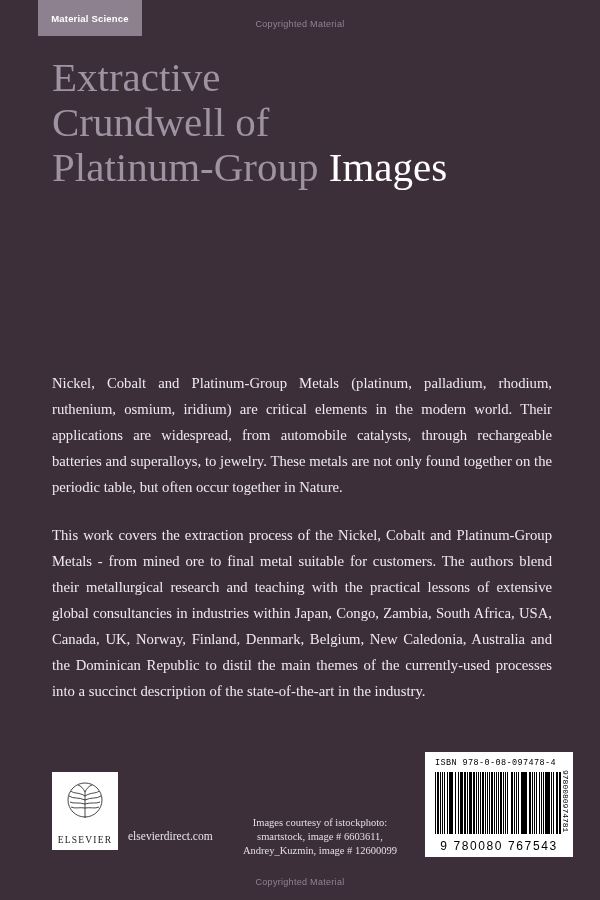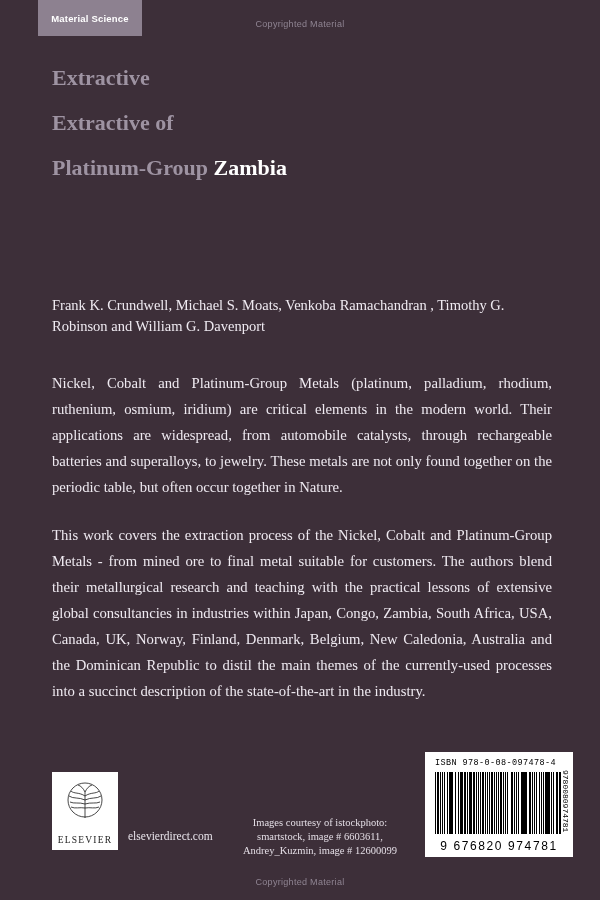--- a/index.html
+++ b/index.html
@@ -54,22 +54,22 @@
 
   
   .title-block {
     position: absolute;
     left: 52px;
     top: 55px;
     width: 500px;
   }
   .title-line {
     font-family: "Liberation Serif", serif;
-    font-weight: bold;
-    font-size: 22px;
+    font-weight: normal;
+    font-size: 41px;
     line-height: 45px;
     color: #ffffff;
     white-space: nowrap;
   }
   .title-line .grey { color: #9e93a2; }
 
   
   .authors {
     position: absolute;
     left: 52px;
@@ -214,28 +214,27 @@
 
   <div class="cat-tag">Material Science</div>
 
   <div class="copyright top">Copyrighted Material</div>
 
   <div class="title-block">
     <div class="title-line">
       <span class="grey">Extractive</span>
     </div>
     <div class="title-line">
-      <span class="grey">Extractive of</span>
+      <span class="grey">Crundwell of</span>
     </div>
     <div class="title-line">
-      <span class="grey">Platinum-Group</span><span> Zambia</span>
+      <span class="grey">Platinum-Group</span><span> Images</span>
     </div>
   </div>
 
-  <div class="authors">Frank K. Crundwell, Michael S. Moats, Venkoba  Ramachandran , Timothy G. Robinson and William G. Davenport</div>
 
   <div class="body">
     <p>Nickel, Cobalt and Platinum-Group Metals (platinum, palladium, rhodium, ruthenium, osmium, iridium) are critical elements in the modern world. Their applications are widespread, from automobile catalysts, through rechargeable batteries and superalloys, to jewelry. These metals are not only found together on the periodic table, but often occur together in Nature.</p>
     <p>This work covers the extraction process of the Nickel, Cobalt and Platinum-Group Metals - from mined ore to final metal suitable for customers. The authors blend their metallurgical research and teaching with the practical lessons of extensive global consultancies in industries within Japan, Congo, Zambia, South Africa, USA, Canada, UK, Norway, Finland, Denmark, Belgium, New Caledonia, Australia and the Dominican Republic to distil the main themes of the currently-used processes into a succinct description of the state-of-the-art in the industry.</p>
   </div>
 
   <div class="elsevier-logo">
     <div class="logo-box">
       <div class="logo-tree">
         <svg width="52" height="52" viewBox="0 0 52 52" aria-hidden="true">
@@ -377,18 +376,18 @@
         <span style="width: 0.595238%; background: rgb(0, 0, 0);"></span>
         <span style="width: 0.595238%; background: transparent;"></span>
         <span style="width: 0.595238%; background: rgb(0, 0, 0);"></span>
         <span style="width: 0.595238%; background: transparent;"></span>
         <span style="width: 0.595238%; background: rgb(0, 0, 0);"></span>
         <span style="width: 0.595238%; background: transparent;"></span>
         <span style="width: 0.595238%; background: rgb(0, 0, 0);"></span>
         <span style="width: 0.595238%; background: transparent;"></span>
       </div>
     <div class="isbn-vert">9780080974781</div>
-    <div class="barcode-digits">9 676820 974781</div>
+    <div class="barcode-digits">9 780080 767543</div>
   </div>
 
   <div class="copyright bottom">Copyrighted Material</div>
 
 </div>
 
 </body></html>

